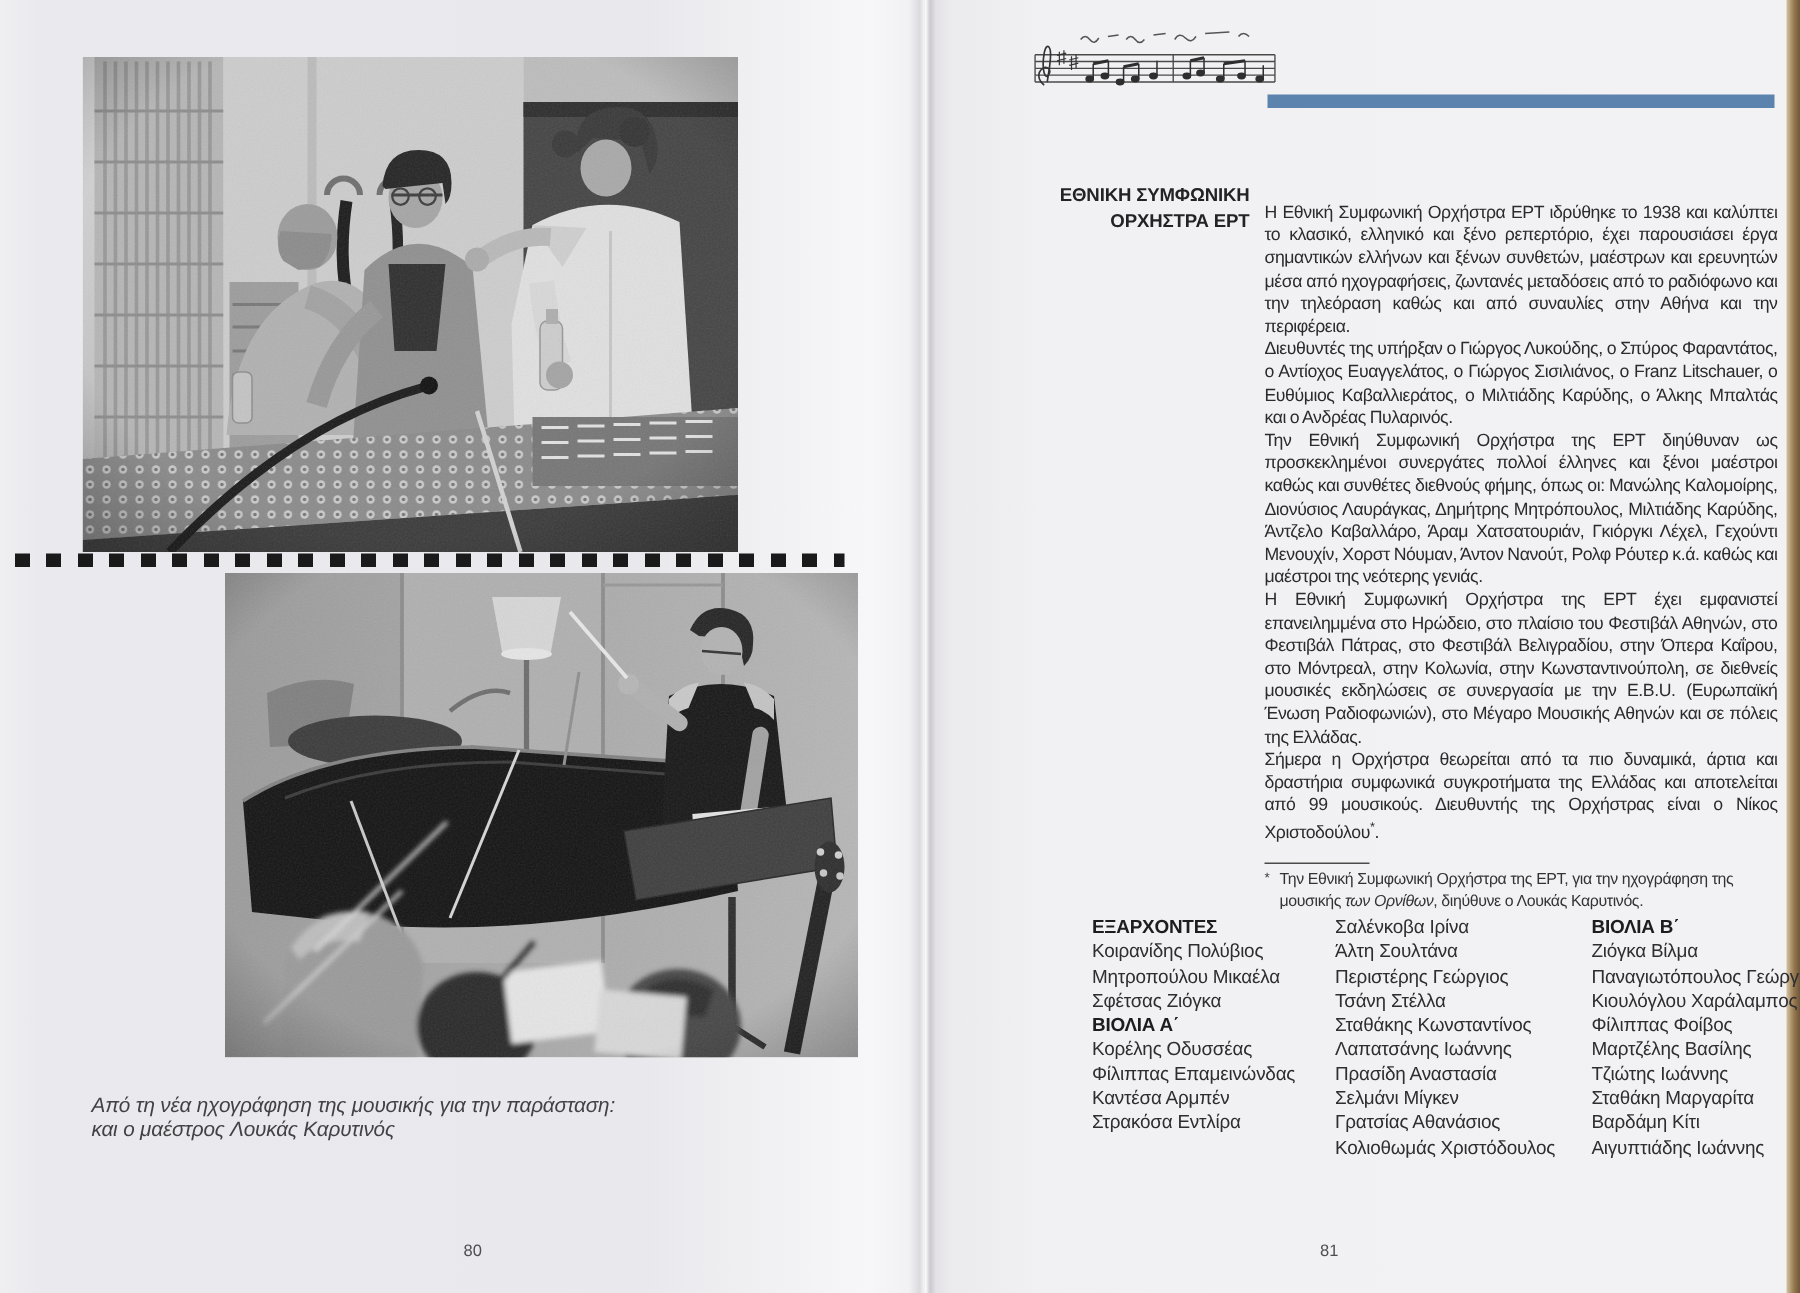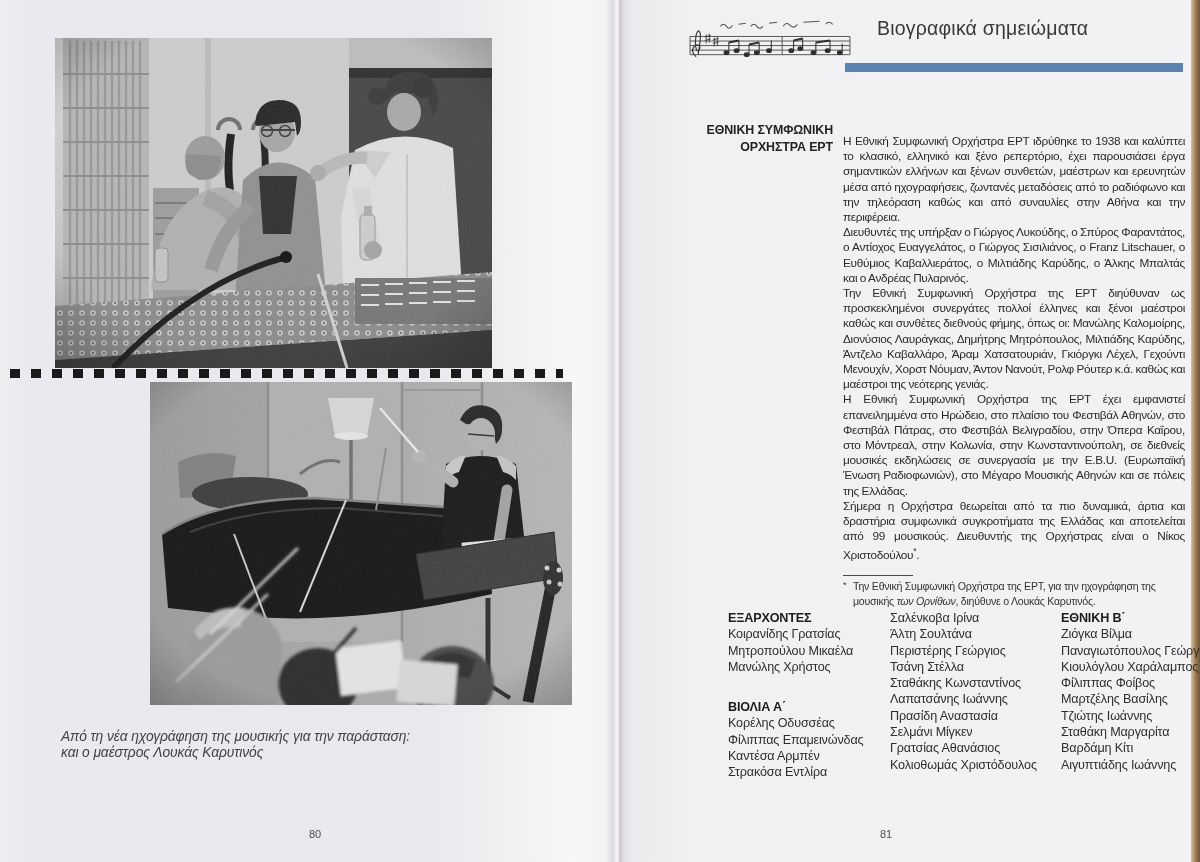--- a/index.html
+++ b/index.html
@@ -38,21 +38,21 @@
   .article-body p{margin:0;text-align:justify;font-size:11.8px;line-height:15.2px;
     color:#2b2b2e;letter-spacing:-0.3px;word-spacing:-0.4px;}
   .article-body sup{font-size:8.5px;}
   .footnote-rule{width:70px;height:0;border-top:1px solid #4a4a4a;margin-top:11px;}
   .footnote{position:relative;margin-top:3px;padding-left:10px;font-size:10.6px;line-height:15.6px;
     color:#333336;letter-spacing:-0.25px;}
   .footnote sup{position:absolute;left:0;top:-1px;font-size:9px;}
 
   .ensemble-col{position:absolute;top:610px;font-size:12.6px;line-height:16.3px;color:#2e2e31;letter-spacing:-0.15px;}
   #col-1{left:700px;width:160px;} #col-2{left:862px;width:170px;} #col-3{left:1033px;width:158px;}
-  .ensemble-col .group + .group{margin-top:24px;}
+  .ensemble-col .group + .group{margin-top:0;}
   .group-header{font-weight:bold;color:#1d1d1f;}
   .member,.group-header{white-space:nowrap;padding-left:28px;}
 </style>
 </head>
 <body>
 
 <div class="spread">
   <div class="page-left"></div>
   <div class="page-right"></div>
   <div class="gutter"></div>
@@ -248,21 +248,20 @@
           <path d="M128.3 36V26" stroke-width="1"></path>
         <ellipse cx="140" cy="34" rx="2.4" ry="1.8"></ellipse>
           <path d="M142.3 34V24" stroke-width="1"></path>
         <path d="M128.3 26L142.3 24" stroke-width="2"></path>
         <ellipse cx="152" cy="36" rx="2.4" ry="1.8"></ellipse>
           <path d="M154.3 36V27" stroke-width="1"></path>
       </g>
       <path d="M34 10q3-4 6 0t6-1M52 8l7-1M64 10q3-4 6 0t6 0M82 7l8-1M96 10q3-5 7-1t7-1M116 6l16-1M138 8q3-4 7 0" fill="none" stroke="#555" stroke-width="1"></path>
     </svg>
   </div>
-  <div class="page-title">Βιογραφικά σημειώματα</div>
   <div class="accent-bar" style="background: rgb(91, 131, 174);"></div>
 
   <div class="article-label">
     <div>ΕΘΝΙΚΗ ΣΥΜΦΩΝΙΚΗ</div>
     <div>ΟΡΧΗΣΤΡΑ ΕΡΤ</div>
   </div>
 
   <div class="text-col">
     <div class="article-body">
         <p>Η Εθνική Συμφωνική Ορχήστρα ΕΡΤ ιδρύθηκε το 1938 και καλύπτει το κλασικό, ελληνικό και ξένο ρεπερτόριο, έχει παρουσιάσει έργα σημαντικών ελλήνων και ξένων συνθετών, μαέστρων και ερευνητών μέσα από ηχογραφήσεις, ζωντανές μεταδόσεις από το ραδιόφωνο και την τηλεόραση καθώς και από συναυλίες στην Αθήνα και την περιφέρεια.</p>
@@ -273,23 +272,23 @@
       </div>
     <div class="footnote-rule"></div>
     <div class="footnote">
       <sup>*</sup><span>Την Εθνική Συμφωνική Ορχήστρα της ΕΡΤ, για την ηχογράφηση της μουσικής </span><i>των Ορνίθων</i><span>, διηύθυνε ο Λουκάς Καρυτινός.</span>
     </div>
   </div>
 
   <div class="ensemble-col" id="col-1">
       <div class="group">
         <div class="group-header">ΕΞΑΡΧΟΝΤΕΣ</div>
-        <div class="member">Κοιρανίδης Γρατσίας</div>
+        <div class="member">Κοιρανίδης Πολύβιος</div>
         <div class="member">Μητροπούλου Μικαέλα</div>
-        <div class="member">Μανώλης Χρήστος</div>
+        <div class="member">Σφέτσας Ζιόγκα</div>
       </div>
       <div class="group">
         <div class="group-header">ΒΙΟΛΙΑ Α΄</div>
         <div class="member">Κορέλης Οδυσσέας</div>
         <div class="member">Φίλιππας Επαμεινώνδας</div>
         <div class="member">Καντέσα Αρμπέν</div>
         <div class="member">Στρακόσα Εντλίρα</div>
       </div>
     </div>
   <div class="ensemble-col" id="col-2">
@@ -301,21 +300,21 @@
         <div class="member">Σταθάκης Κωνσταντίνος</div>
         <div class="member">Λαπατσάνης Ιωάννης</div>
         <div class="member">Πρασίδη Αναστασία</div>
         <div class="member">Σελμάνι Μίγκεν</div>
         <div class="member">Γρατσίας Αθανάσιος</div>
         <div class="member">Κολιοθωμάς Χριστόδουλος</div>
       </div>
     </div>
   <div class="ensemble-col" id="col-3">
       <div class="group">
-        <div class="group-header">ΕΘΝΙΚΗ Β΄</div>
+        <div class="group-header">ΒΙΟΛΙΑ Β΄</div>
         <div class="member">Ζιόγκα Βίλμα</div>
         <div class="member">Παναγιωτόπουλος Γεώργιος</div>
         <div class="member">Κιουλόγλου Χαράλαμπος</div>
         <div class="member">Φίλιππας Φοίβος</div>
         <div class="member">Μαρτζέλης Βασίλης</div>
         <div class="member">Τζιώτης Ιωάννης</div>
         <div class="member">Σταθάκη Μαργαρίτα</div>
         <div class="member">Βαρδάμη Κίτι</div>
         <div class="member">Αιγυπτιάδης Ιωάννης</div>
       </div>

